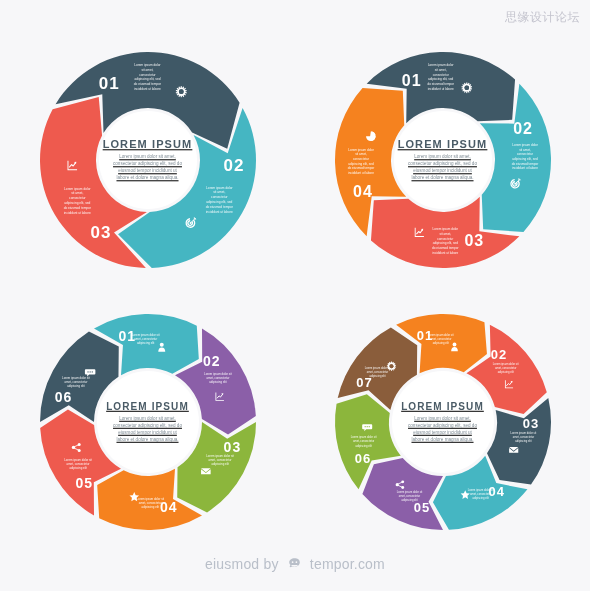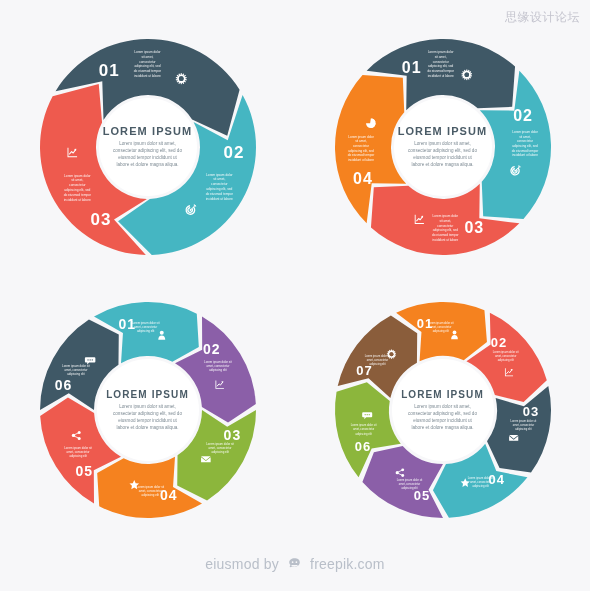--- a/index.html
+++ b/index.html
@@ -19,28 +19,28 @@
   .wm-cn{font-size:12px;font-family:"DejaVu Sans",sans-serif;color:#c4c4ce;}
   .wm-url{font-size:10px;color:#c4c4ce;letter-spacing:1.2px;}
 
   .grid{
     position:absolute;top:22px;left:0;
     width:590px;height:525px;
     display:grid;
     grid-template-columns:1fr 1fr;
     grid-template-rows:1fr 1fr;
   }
-  .cell{position:relative;display:flex;align-items:flex-start;justify-content:center;}
+  .cell{position:relative;display:flex;align-items:flex-end;justify-content:center;}
   .wheel{position:relative;}
   .wheel svg{display:block;}
 
   .center-label{
     position:absolute;left:50%;top:50%;
     transform:translate(-50%,-50%);
-    width:52%;text-align:center;pointer-events:none;
+    width:52%;text-align:center;pointer-events:none;text-decoration:underline;
   }
   .center-title{
     font-size:11px;font-weight:bold;color:#4a5b66;
     letter-spacing:1.1px;margin-bottom:3px;
   }
   .center-body{
     font-size:4.6px;line-height:1.55;color:#7e8b94;
   }
   .w3 .center-title,.w4 .center-title{font-size:10px;}
 
@@ -406,14 +406,14 @@
 <div class="footer">
   <span>eiusmod by</span>
   <span class="fp-logo">
     <svg width="17" height="15" viewBox="0 0 17 15">
       <path d="M8.5 1.2c-3 0-5.3 1.8-5.3 4.1 0 1 .45 1.9 1.2 2.6l-.7 1.9c-.1.3.15.6.45.5l2.1-.75c.7.2 1.45.3 2.25.3 3 0 5.3-1.8 5.3-4.55S11.5 1.2 8.5 1.2z" fill="#b9bfc9"></path>
       <circle cx="6.6" cy="5.2" r=".85" fill="#f7f7f9"></circle>
       <circle cx="10.4" cy="5.2" r=".85" fill="#f7f7f9"></circle>
       <path d="M5.1 8.1h6.8c-.5 1-1.9 1.6-3.4 1.6S5.6 9.1 5.1 8.1z" fill="#f7f7f9"></path>
     </svg>
   </span>
-  <span>freepik.com</span>
+  <span>tempor.com</span>
 </div>
 
 </body></html>

